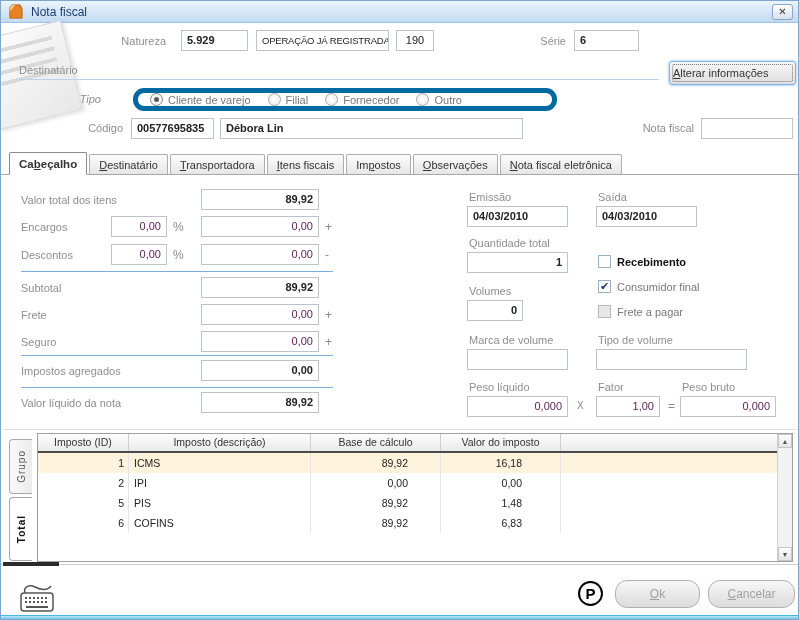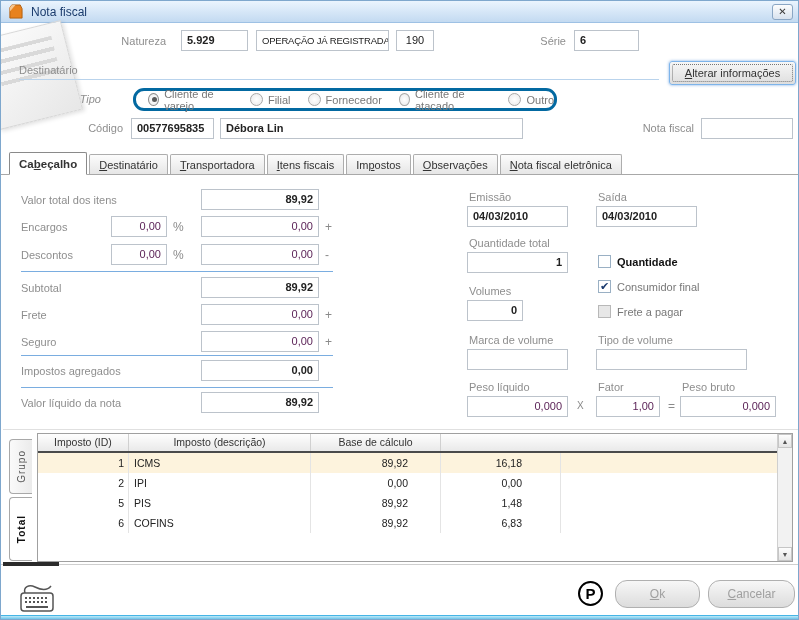--- a/index.html
+++ b/index.html
@@ -44,24 +44,24 @@
   .sign { position:absolute; color:#8a8a8a; font-size:12px; }
   .divider { position:absolute; height:1px; background:#7aade0; }
   
   .section-underline { position:absolute; height:1px; background:#b9d3ec; }
   .alterar-btn {
     position:absolute; left:668px; top:60px; width:127px; height:24px;
     background:linear-gradient(#f7f7f7,#dedede); border:1px solid #7eb4ea; border-radius:3px;
     box-shadow:0 0 3px rgba(90,150,220,.8); color:#333; font-size:11px; cursor:pointer;
   }
   .alterar-btn .inner { position:absolute; inset:2px; border:1px dotted #777; border-radius:2px;
-    display:flex; align-items:center; justify-content:center; }
+    display:flex; align-items:center; }
   .radio-group {
     position:absolute; left:132px; top:87px; width:424px; height:23px;
-    border:3px solid #0369a1; border-radius:11px; display:flex; align-items:center;
+    border:5px solid #0369a1; border-radius:11px; display:flex; align-items:center;
     padding-left:12px; gap:17px;
   }
   .radio-item { display:flex; align-items:center; gap:5px; cursor:pointer; }
   .radio-circle { width:13px; height:13px; border-radius:50%; border:1px solid #a8a8a8;
     background:radial-gradient(#fff,#e9e9e9); position:relative; }
   .radio-item.selected .radio-circle { border-color:#8a8a8a; }
   .radio-item.selected .radio-circle::after {
     content:""; position:absolute; left:3px; top:3px; width:5px; height:5px; border-radius:50%; background:#5a5a5a;
   }
   .radio-label { color:#787878; }
@@ -176,24 +176,20 @@
     <div class="radio-item">
       <span class="radio-circle"></span>
       <span class="radio-label">Filial</span>
     </div>
     <div class="radio-item">
       <span class="radio-circle"></span>
       <span class="radio-label">Fornecedor</span>
     </div>
     <div class="radio-item">
       <span class="radio-circle"></span>
-      <span class="radio-label">Cliente de atacado</span>
-    </div>
-    <div class="radio-item">
-      <span class="radio-circle"></span>
       <span class="radio-label">Outro</span>
     </div>
   </div>
 
   <div class="lbl r" style="left:60px;top:121px;width:62px;">Código</div>
   <div class="fld bold" style="left:130px;top:117px;width:83px;">00577695835</div>
   <div class="fld bold" style="left:219px;top:117px;width:303px;">Débora Lin</div>
   <div class="lbl r" style="left:618px;top:121px;width:75px;">Nota fiscal</div>
   <div class="fld" style="left:700px;top:117px;width:92px;"></div>
 
@@ -262,21 +258,21 @@
   <div class="lbl" style="left:468px;top:190px;">Emissão</div>
   <div class="fld bold" style="left:466px;top:205px;width:101px;">04/03/2010</div>
   <div class="lbl" style="left:597px;top:190px;">Saída</div>
   <div class="fld bold" style="left:595px;top:205px;width:101px;">04/03/2010</div>
 
   <div class="lbl" style="left:468px;top:236px;">Quantidade total</div>
   <div class="fld bold num" style="left:466px;top:251px;width:101px;">1</div>
 
   <div class="chk boldlbl" style="left:597px;top:254px;">
     <span class="chk-box"></span>
-    <span class="chk-label">Quantidade</span>
+    <span class="chk-label">Recebimento</span>
   </div>
   <div class="chk" style="left:597px;top:279px;">
     <span class="chk-box">✔</span>
     <span class="chk-label">Consumidor final</span>
   </div>
   <div class="chk disabled" style="left:597px;top:304px;">
     <span class="chk-box"></span>
     <span class="chk-label">Frete a pagar</span>
   </div>
 
@@ -304,20 +300,21 @@
     </div>
   <div class="vtab active" style="top:496px;height:64px;">
       <span>Total</span>
     </div>
 
   <div class="taxtable">
     <div class="tt-header">
       <div class="cell c1">Imposto (ID)</div>
       <div class="cell c2">Imposto (descrição)</div>
       <div class="cell c3">Base de cálculo</div>
+      <div class="cell c4">Valor do imposto</div>
       <div class="cell cfill"></div>
     </div>
     <div class="tt-row hl">
       <div class="cell c1 ra" style="padding-right:4px;">1</div>
       <div class="cell c2" style="padding-left:5px;">ICMS</div>
       <div class="cell c3 ra" style="padding-right:32px;">89,92</div>
       <div class="cell c4 ra" style="padding-right:38px;">16,18</div>
       <div class="cell cfill"></div>
     </div>
     <div class="tt-row">

